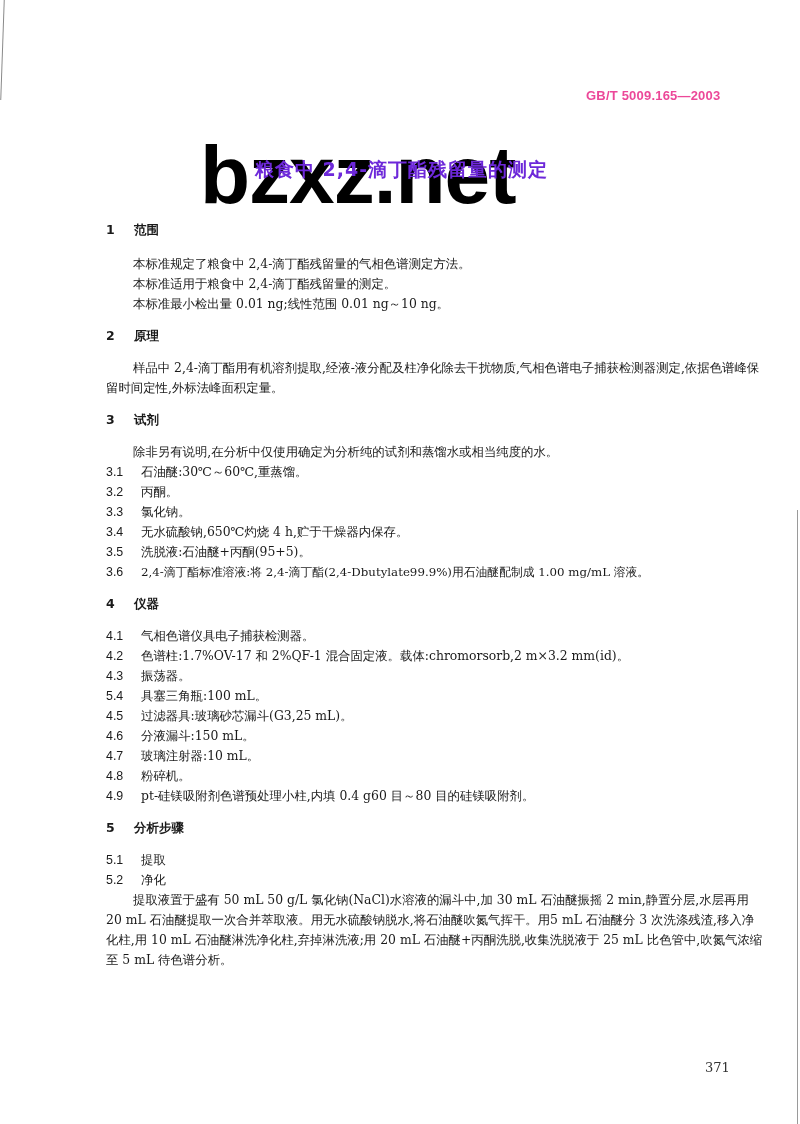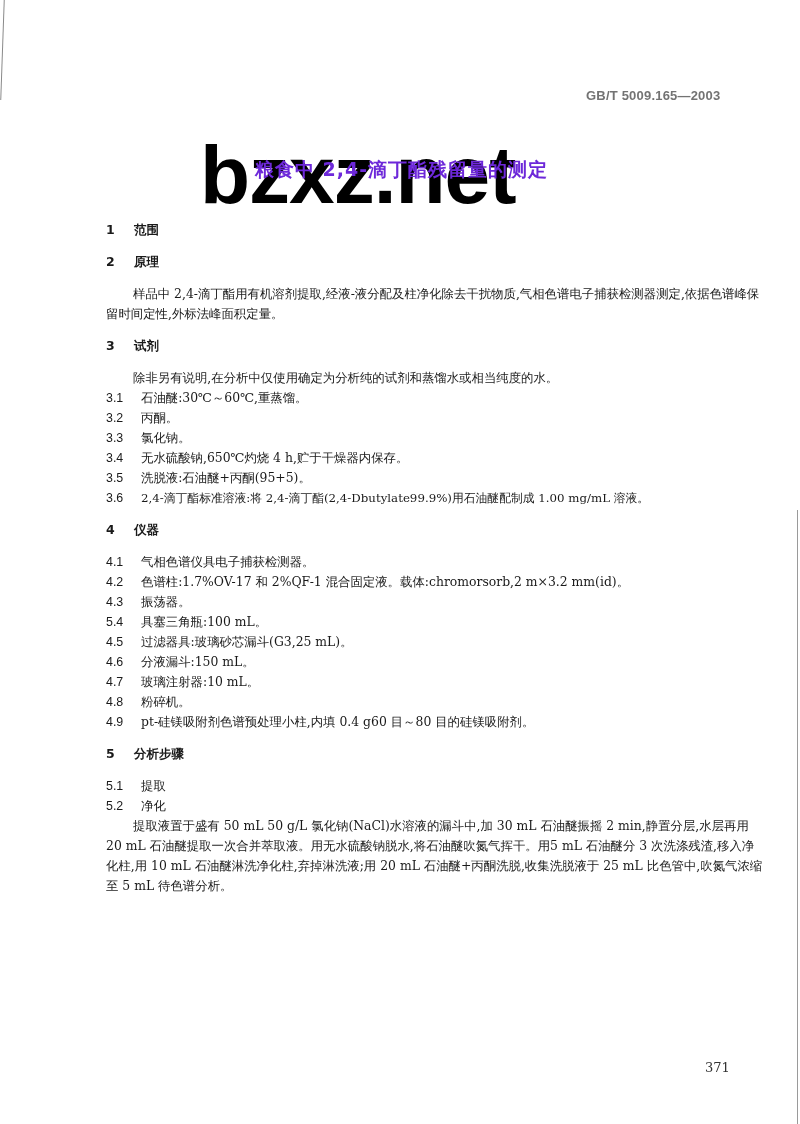--- a/index.html
+++ b/index.html
@@ -4,21 +4,21 @@
 <style>
   html, body { margin:0; padding:0; }
   body {
     width:800px; height:1124px; background:#ffffff; position:relative; overflow:hidden;
     font-family:"DejaVu Serif", "Liberation Serif", serif; color:#1a1a1a;
   }
   .edge-left { position:absolute; left:2px; top:0; width:1px; height:100px; background:#8a8a8a; transform:rotate(2deg); }
   .edge-right { position:absolute; right:2px; top:510px; width:1px; height:614px; background:#9a9a9a; }
   .std-code {
     position:absolute; left:586px; top:88px; font-family:"Liberation Sans", sans-serif;
-    font-size:13px; font-weight:bold; letter-spacing:0.2px; color:#737373;
+    font-size:13px; font-weight:bold; letter-spacing:0.2px; color:#ec4899;
   }
   .watermark {
     position:absolute; left:200px; top:135px; font-family:"Liberation Sans", sans-serif;
     font-weight:bold; font-size:82px; color:#000000; letter-spacing:-1px; line-height:80px; z-index:0;
   }
   .title {
     position:absolute; left:0; width:100%; top:157px; text-align:center; padding-left:3px; box-sizing:border-box;
     font-family:"DejaVu Sans", sans-serif; font-weight:bold; font-size:19px; color:#6d28d9; z-index:1; letter-spacing:1px;
   }
   .content { position:absolute; left:106px; top:220px; width:660px; font-size:12.4px; line-height:20px; z-index:1; }
@@ -39,20 +39,25 @@
 <div class="edge-right"></div>
 
 <div class="std-code">GB/T 5009.165—2003</div>
 <div class="watermark">bzxz.net</div>
 <div class="title">粮食中 2,4-滴丁酯残留量的测定</div>
 
 <div class="content">
 
   <div style="margin-top:0;">
     <p class="h1"><span class="num">1</span><span>范围</span></p>
+    <div style="margin-top:14px;">
+      <p class="pi">本标准规定了粮食中 2,4-滴丁酯残留量的气相色谱测定方法。</p>
+      <p class="pi">本标准适用于粮食中 2,4-滴丁酯残留量的测定。</p>
+      <p class="pi">本标准最小检出量 0.01 ng;线性范围 0.01 ng～10 ng。</p>
+    </div>
   </div>
 
   <div style="margin-top:12px;">
     <p class="h1"><span class="num">2</span><span>原理</span></p>
     <p class="p" style="margin-top:12px;">样品中 2,4-滴丁酯用有机溶剂提取,经液-液分配及柱净化除去干扰物质,气相色谱电子捕获检测器测定,依据色谱峰保留时间定性,外标法峰面积定量。</p>
   </div>
 
   <div style="margin-top:12px;">
     <p class="h1"><span class="num">3</span><span>试剂</span></p>
     <p class="p" style="margin-top:12px;">除非另有说明,在分析中仅使用确定为分析纯的试剂和蒸馏水或相当纯度的水。</p>

